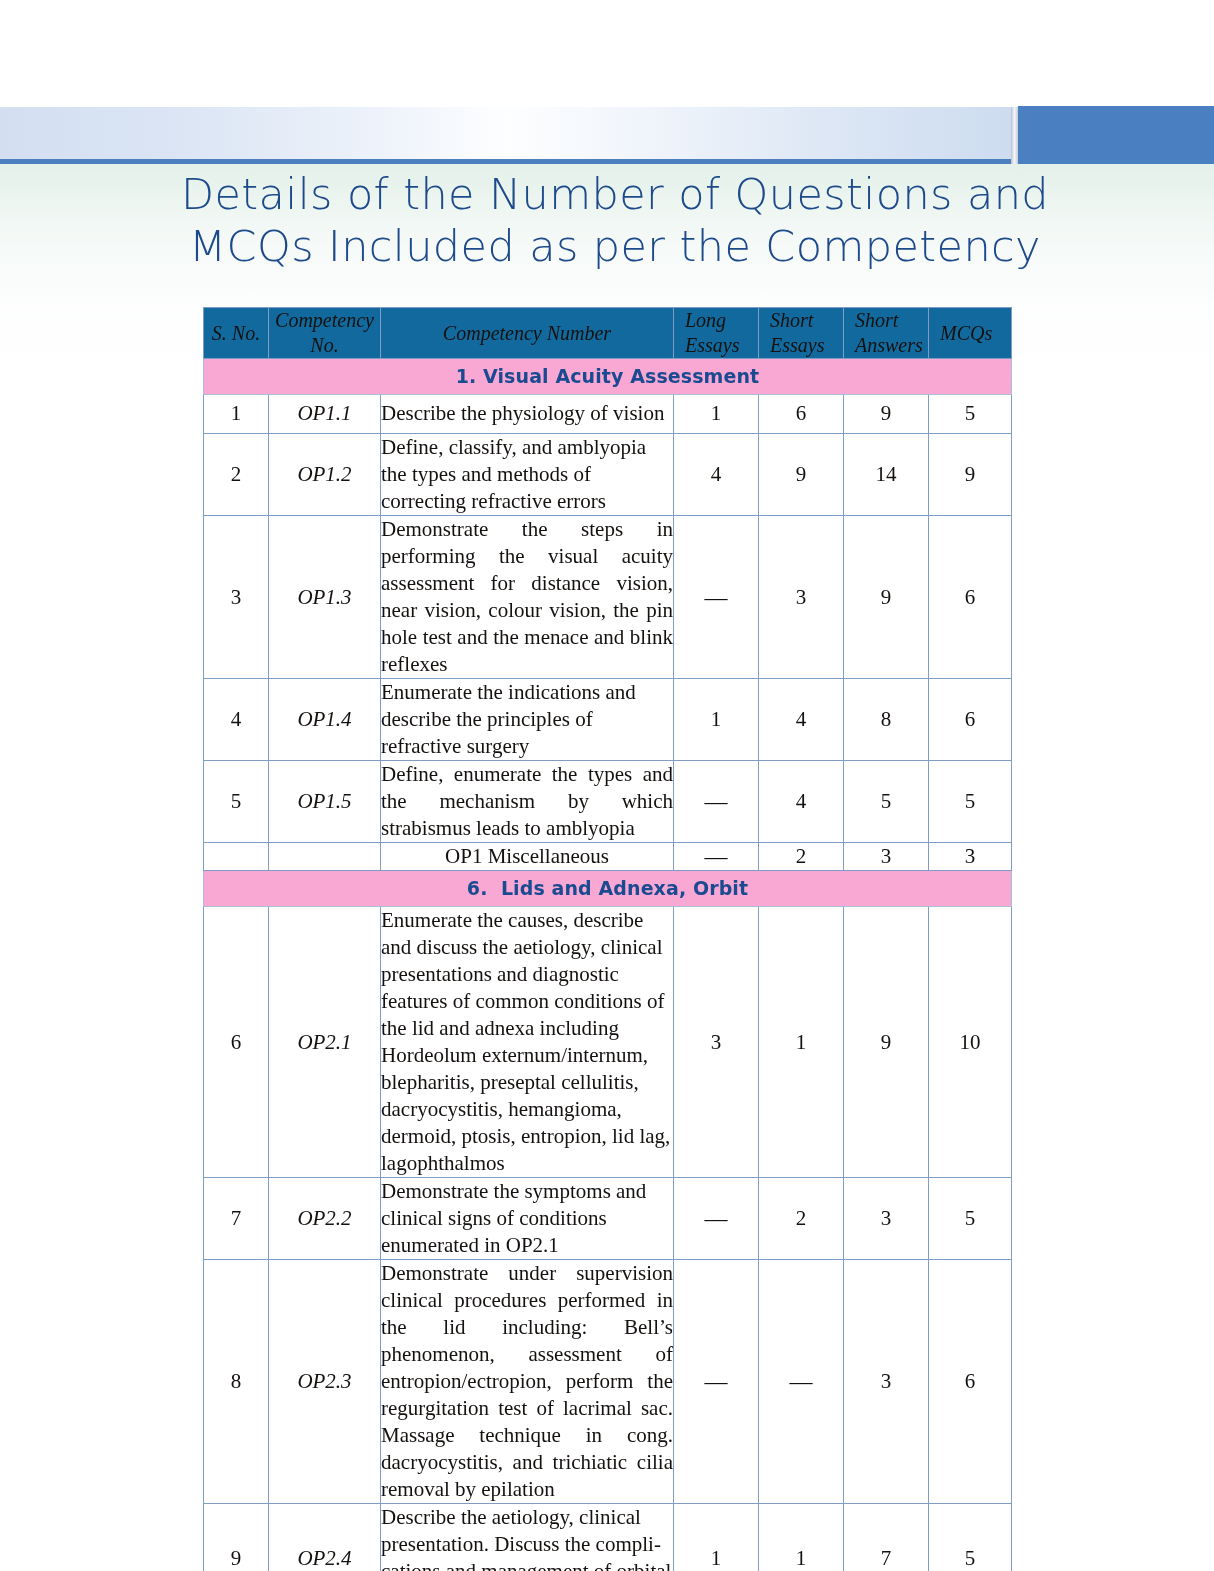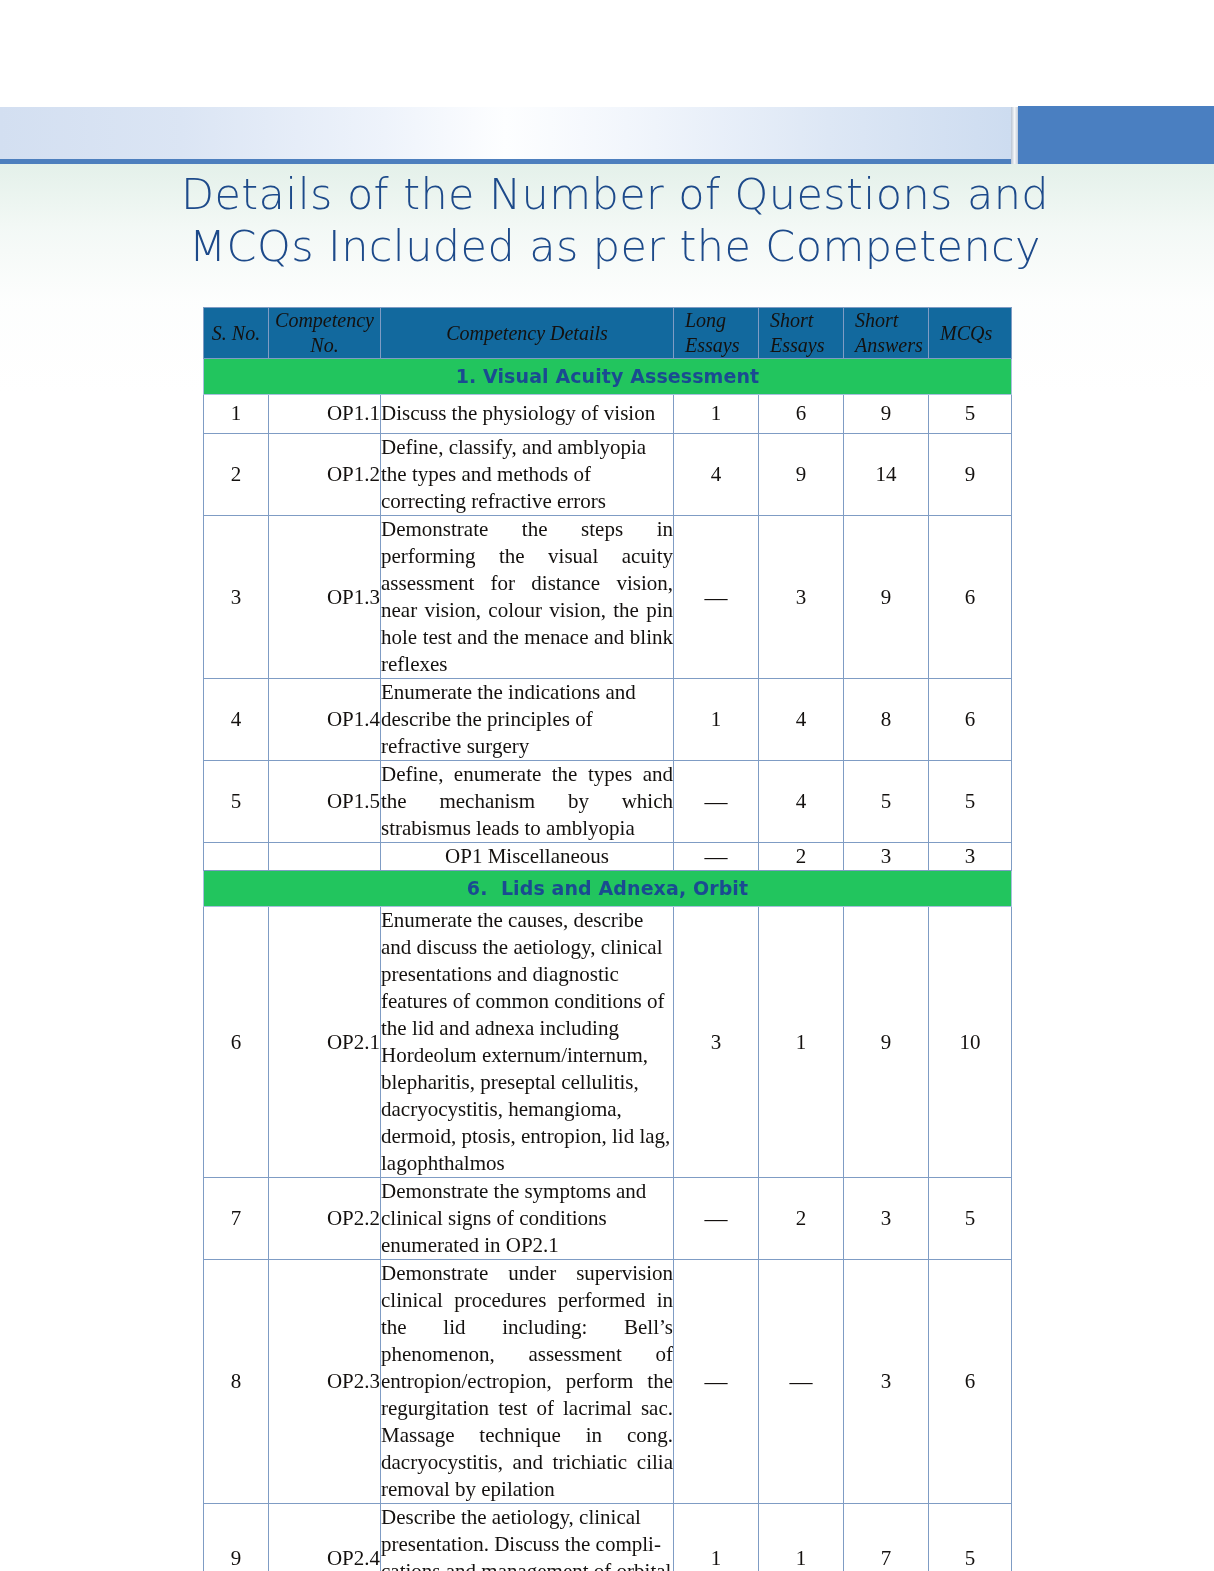--- a/index.html
+++ b/index.html
@@ -106,41 +106,41 @@
     text-align: center;
     vertical-align: top;
   }
   thead th.num-head {
     text-align: left;
     padding-left: 11px;
   }
 
   
   tr.section-row td {
-    background: #22c55e;
+    background: #f9a8d4;
     color: #1a4b91;
     font-family: "DejaVu Sans", "Liberation Sans", sans-serif;
     font-weight: bold;
     font-size: 19px;
     letter-spacing: 0.1px;
     text-align: center;
     padding: 6px 0 7px 0;
     border-color: #a8bfdd;
     white-space: pre;
   }
 
   
   td.c-sno, td.c-comp {
     font-size: 21px;
     line-height: 27px;
     vertical-align: top;
     padding: 6px 0 8px 0;
   }
   td.c-sno { text-align: center; }
-  td.c-comp { text-align: right; padding-left: 12px; }
+  td.c-comp { text-align: center; padding-left: 12px; font-style: italic; }
 
   td.c-det {
     font-size: 21px;
     line-height: 27px;
     vertical-align: top;
     padding: 6px 9px 8px 11px;
     text-align: left;
   }
   td.c-det.justify { text-align: justify; text-justify: inter-word; }
   td.c-det.center  { text-align: center; vertical-align: middle; }
@@ -179,35 +179,35 @@
       <col style="width:293px">
       <col style="width:85px">
       <col style="width:85px">
       <col style="width:85px">
       <col style="width:83px">
     </colgroup>
     <thead>
       <tr>
           <th>S. No.</th>
           <th>Competency<br>No.</th>
-          <th>Competency Details</th>
+          <th>Competency Number</th>
           <th class="num-head">Long<br>Essays</th>
           <th class="num-head">Short<br>Essays</th>
           <th class="num-head">Short<br>Answers</th>
           <th class="num-head">MCQs</th>
         </tr>
     </thead>
     <tbody>
         <tr class="section-row">
           <td colspan="7">1. Visual Acuity Assessment</td>
         </tr>
         <tr class="row-tight">
           <td class="c-sno">1</td>
           <td class="c-comp">OP1.1</td>
-          <td class="c-det">Discuss the physiology of vision</td>
+          <td class="c-det">Describe the physiology of vision</td>
           <td class="c-num">1</td>
           <td class="c-num">6</td>
           <td class="c-num">9</td>
           <td class="c-num">5</td>
         </tr>
         <tr>
           <td class="c-sno">2</td>
           <td class="c-comp">OP1.2</td>
           <td class="c-det">Define, classify, and amblyopia the types and methods of correcting refractive errors</td>
           <td class="c-num">4</td>

